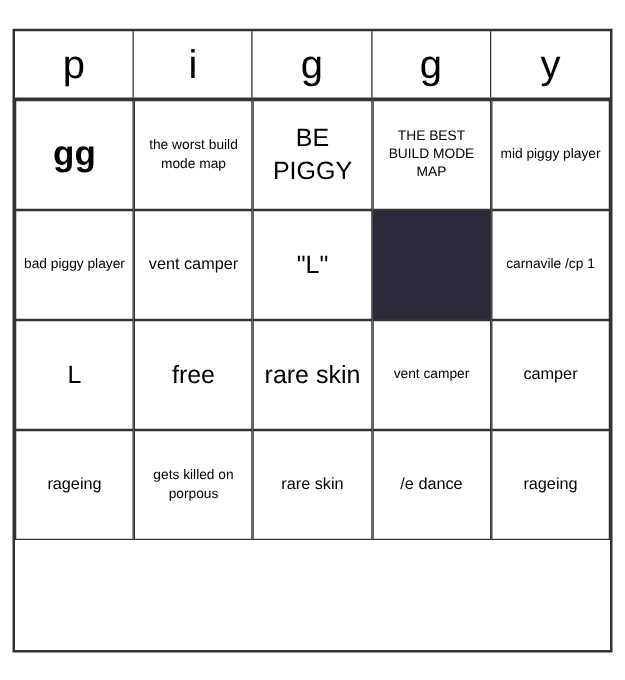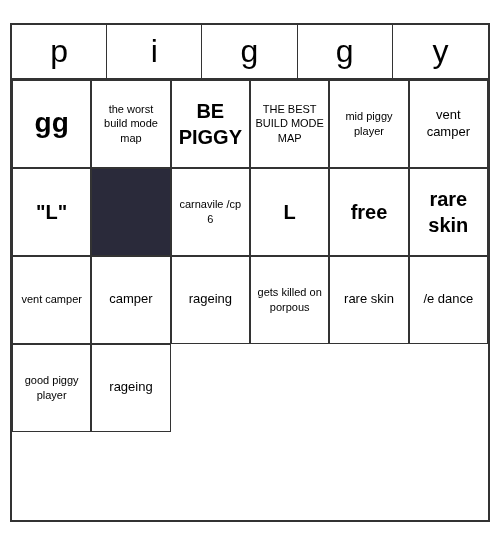--- a/index.html
+++ b/index.html
@@ -26,42 +26,42 @@
       font-size: 32px;
       font-weight: normal;
       padding: 8px 0;
       border-right: 1px solid #333;
     }
     .bingo-header-cell:last-child {
       border-right: none;
     }
     .bingo-grid {
       display: grid;
-      grid-template-columns: repeat(6, 1fr);
+      grid-template-columns: repeat(5, 1fr);
       grid-template-rows: repeat(5, 1fr);
     }
     .bingo-cell {
       border: 1px solid #333;
       min-height: 88px;
       display: flex;
       align-items: center;
       justify-content: center;
       text-align: center;
       padding: 4px;
       font-size: 13px;
       line-height: 1.3;
       position: relative;
     }
     .bingo-cell.large-text {
       font-size: 28px;
       font-weight: bold;
     }
     .bingo-cell.medium-text {
       font-size: 20px;
-      font-weight: bold;
+      font-weight: normal;
     }
     .bingo-cell.small-text {
       font-size: 11px;
     }
     .bingo-cell.dark-overlay {
       background: #2a2a3a;
       color: transparent;
       overflow: hidden;
     }
     .bingo-cell.dark-overlay::after {
@@ -83,33 +83,33 @@
     <div class="bingo-header-cell">y</div>
   </div>
   <div class="bingo-grid">
 
     <div class="bingo-cell large-text">gg</div>
     <div class="bingo-cell small-text">the worst build mode map</div>
     <div class="bingo-cell medium-text">BE PIGGY</div>
     <div class="bingo-cell small-text">THE BEST BUILD MODE MAP</div>
     <div class="bingo-cell small-text">mid piggy player</div>
 
+    <div class="bingo-cell small-text">bad piggy player</div>
     <div class="bingo-cell">vent camper</div>
     <div class="bingo-cell medium-text">"L"</div>
     <div class="bingo-cell dark-overlay"></div>
 
-    <div class="bingo-cell small-text">carnavile /cp 6</div>
+    <div class="bingo-cell small-text">carnavile /cp 1</div>
     <div class="bingo-cell medium-text">L</div>
     <div class="bingo-cell medium-text">free</div>
     <div class="bingo-cell medium-text">rare skin</div>
     <div class="bingo-cell small-text">vent camper</div>
 
     <div class="bingo-cell">camper</div>
     <div class="bingo-cell">rageing</div>
     <div class="bingo-cell small-text">gets killed on porpous</div>
 
     <div class="bingo-cell">rare skin</div>
     <div class="bingo-cell">/e dance</div>
-    <div class="bingo-cell small-text">good piggy player</div>
     <div class="bingo-cell">rageing</div>
 
   </div>
 </div>
 
 </body></html>

